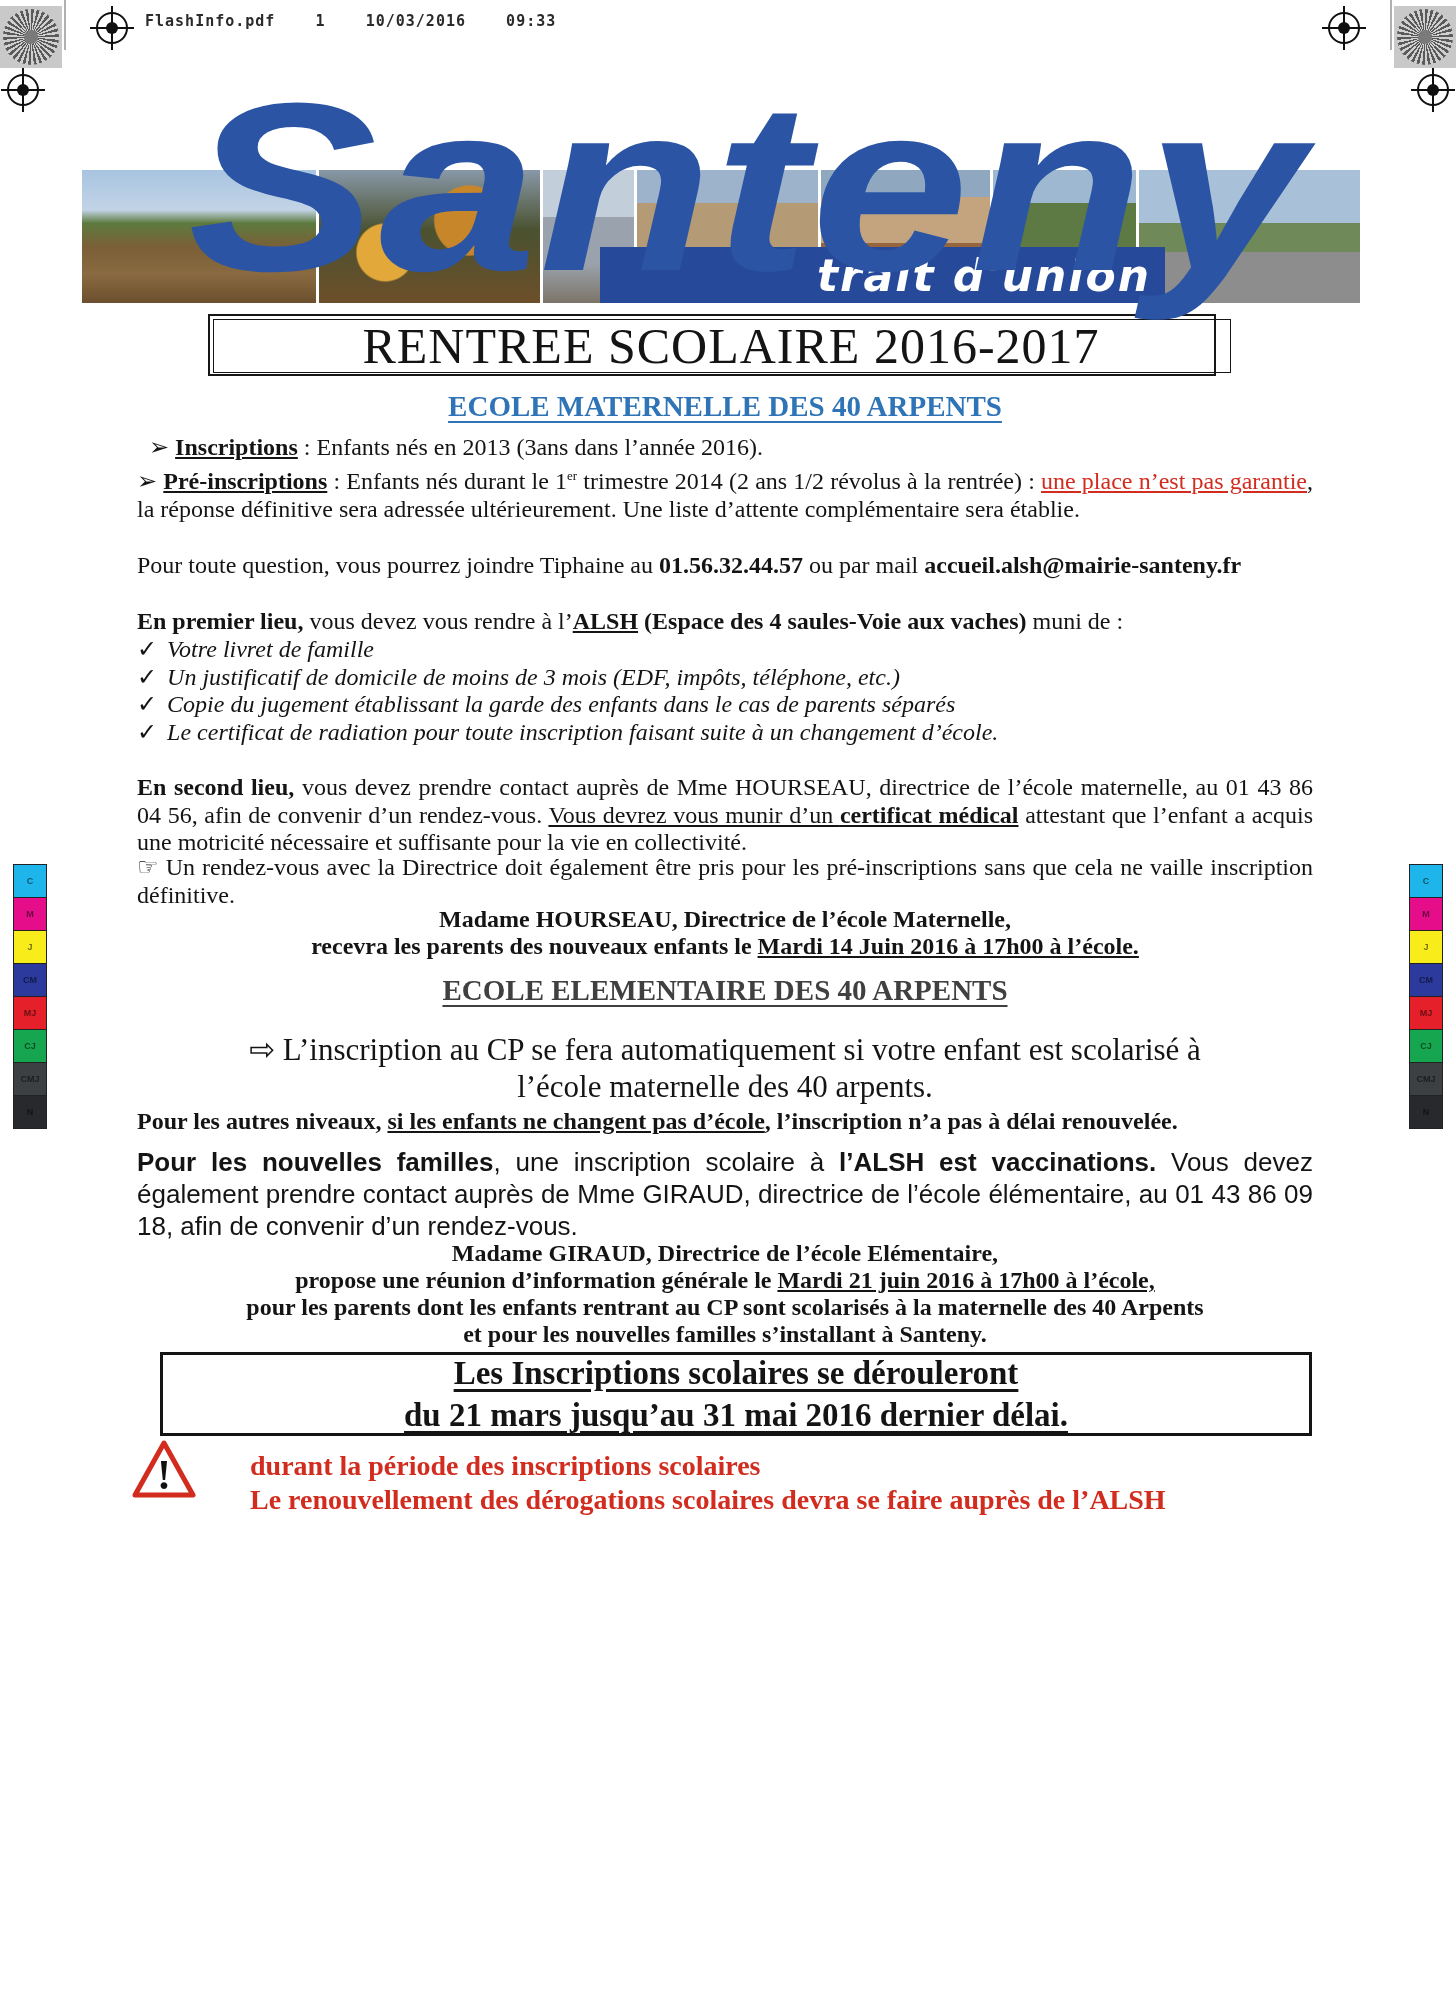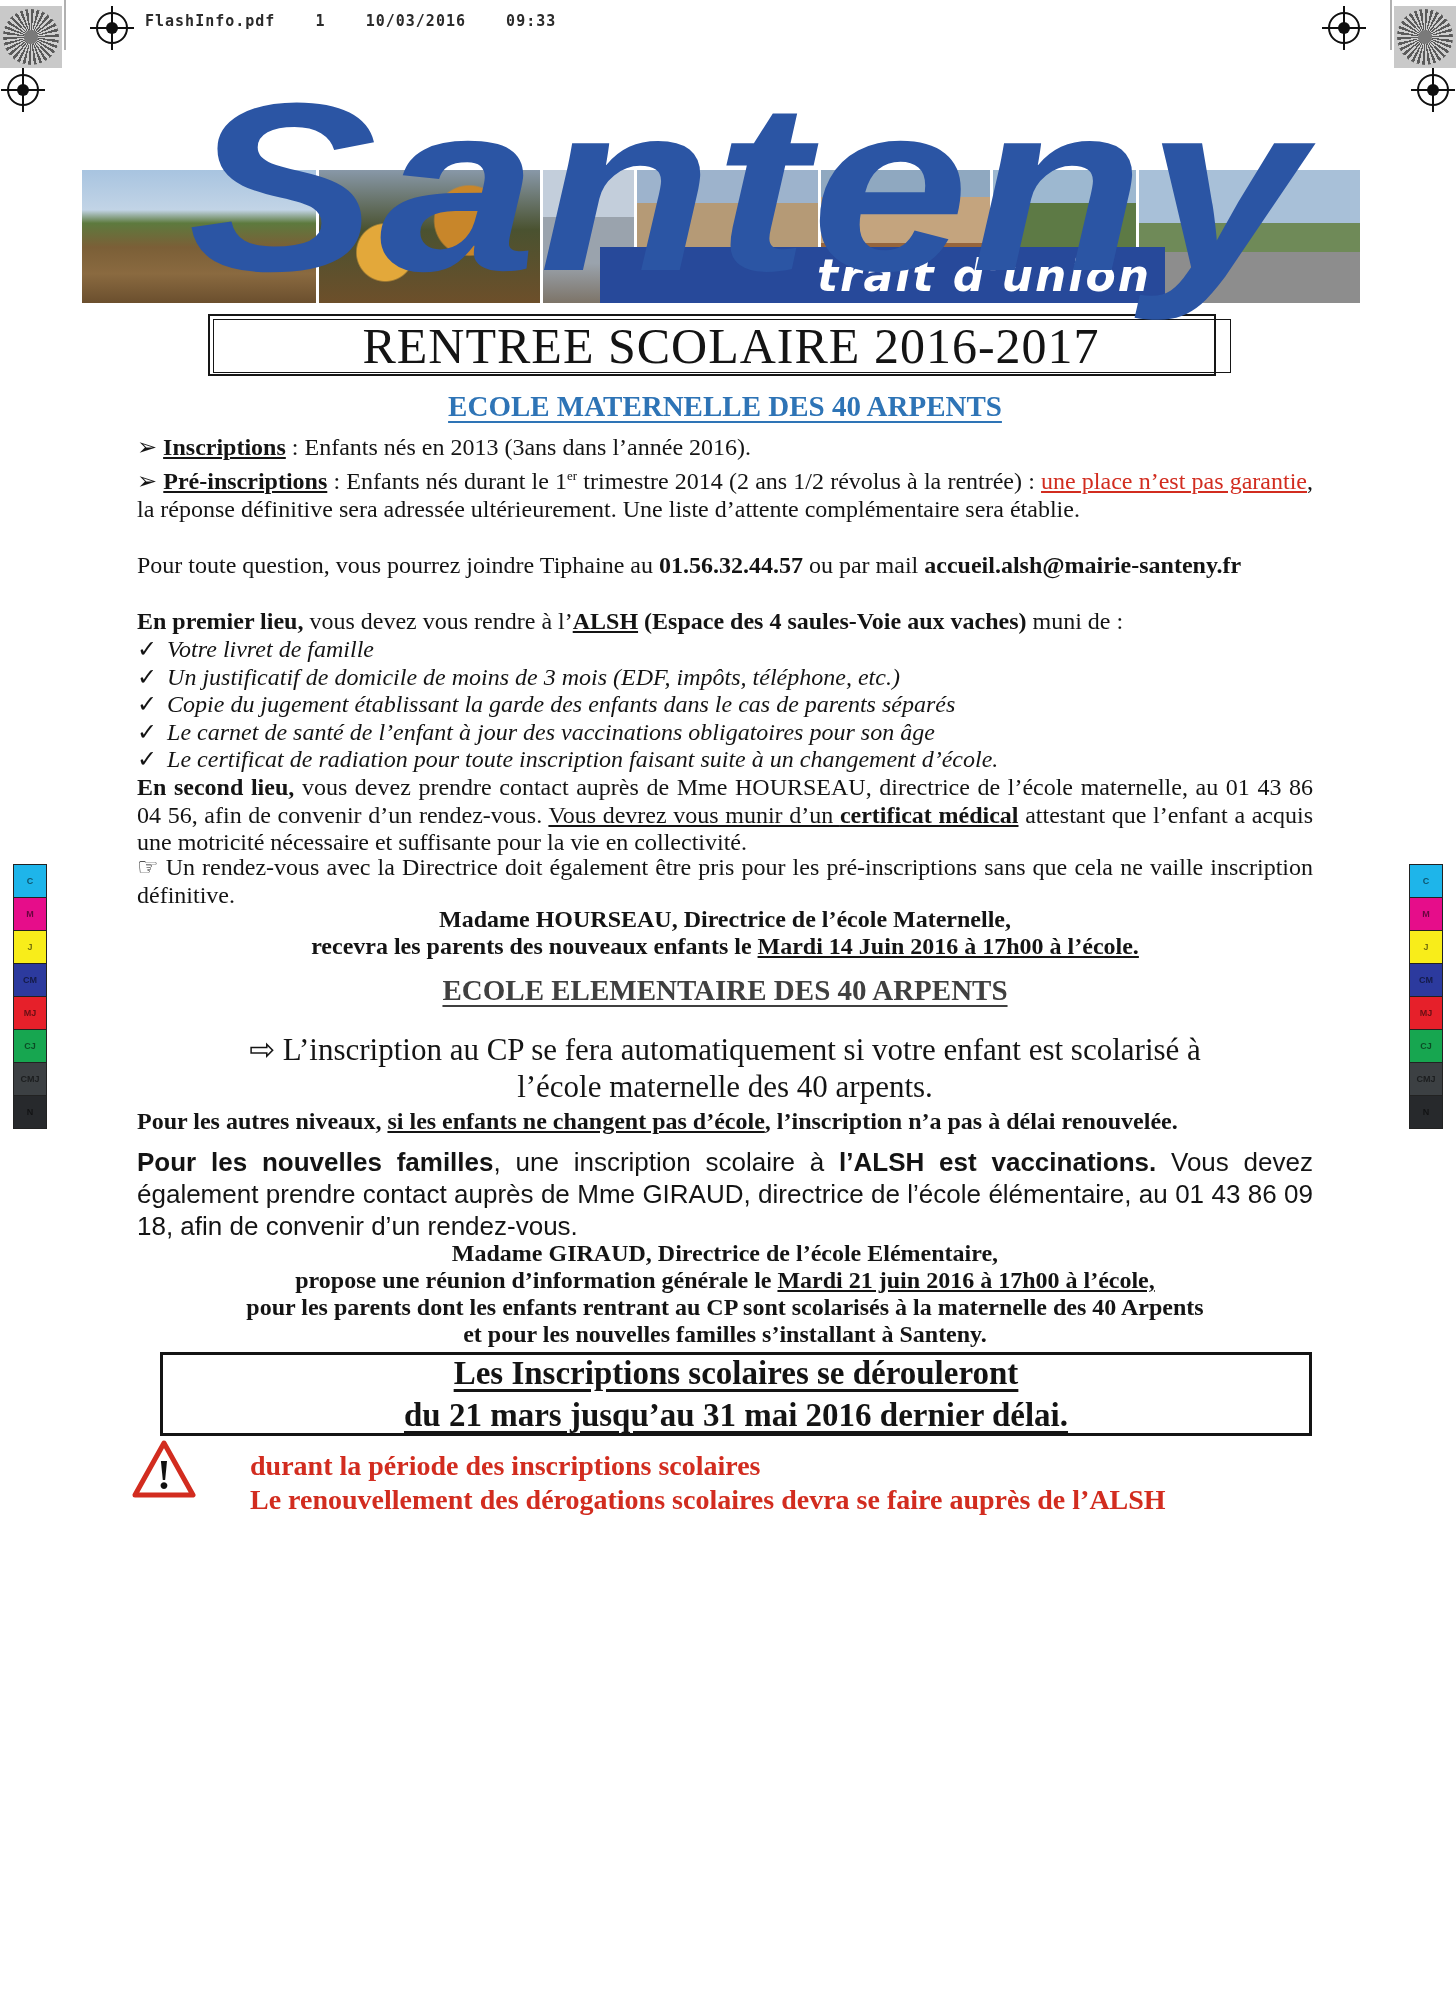--- a/index.html
+++ b/index.html
@@ -147,30 +147,29 @@
   </div>
 
   <div class="title-box">
     <div class="title-inner">
       <span class="title-text">RENTREE SCOLAIRE 2016-2017</span>
     </div>
   </div>
 
   <div class="h-blue" style="top: 390px; color: rgb(46, 116, 182);">ECOLE MATERNELLE DES 40 ARPENTS</div>
 
-  <div class="para" style="top:434px;"><span>➢ </span><span class="b u">Inscriptions</span><span> : Enfants nés en 2013 (3ans dans l’année 2016).</span></div>
+  <div class="para" style="top:434px;margin-left:12px;"><span>➢ </span><span class="b u">Inscriptions</span><span> : Enfants nés en 2013 (3ans dans l’année 2016).</span></div>
   <div class="para" style="top:468px;"><span>➢ </span><span class="b u">Pré-inscriptions</span><span> : Enfants nés durant le 1</span><sup>er</sup><span> trimestre 2014 (2 ans 1/2 révolus à la rentrée) : </span><span class="u" style="color: rgb(210, 44, 31);">une place n’est pas garantie</span><span>, la réponse définitive sera adressée ultérieurement. Une liste d’attente complémentaire sera établie.</span></div>
   <div class="para" style="top:552px;"><span>Pour toute question, vous pourrez joindre Tiphaine au </span><span class="b">01.56.32.44.57</span><span> ou par mail </span><span class="b">accueil.alsh@mairie-santeny.fr</span></div>
   <div class="para" style="top:608px;"><span class="b">En premier lieu,</span><span> vous devez vous rendre à l’</span><span class="b u">ALSH</span><span class="b"> (Espace des 4 saules-Voie aux vaches)</span><span> muni de :</span></div>
 
   <div class="para" style="top:636px;">
     <div class="check-item"><span class="check">✓</span><span>Votre livret de famille</span></div>
     <div class="check-item"><span class="check">✓</span><span>Un justificatif de domicile de moins de 3 mois (EDF, impôts, téléphone, etc.)</span></div>
     <div class="check-item"><span class="check">✓</span><span>Copie du jugement établissant la garde des enfants dans le cas de parents séparés</span></div>
-    <div class="check-item"><span class="check">✓</span><span>Le carnet de santé de l’enfant à jour des vaccinations obligatoires pour son âge</span></div>
     <div class="check-item"><span class="check">✓</span><span>Le certificat de radiation pour toute inscription faisant suite à un  changement d’école.</span></div>
   </div>
 
   <div class="para" style="top:774px;"><span class="b">En second lieu,</span><span> vous devez prendre contact  auprès de Mme HOURSEAU, directrice de l’école maternelle, au 01 43 86 04 56, afin de convenir d’un rendez-vous. </span><span class="u">Vous devrez vous munir d’un </span><span class="b u">certificat médical</span><span> attestant que l’enfant a acquis une motricité nécessaire et suffisante pour la vie en collectivité.</span></div>
   <div class="para" style="top:854px;"><span>☞ Un rendez-vous avec la Directrice doit également être pris pour les pré-inscriptions sans que cela ne vaille inscription définitive.</span></div>
 
   <div class="center-block" style="top:906px;">
     <div><span class="b">Madame HOURSEAU, Directrice de l’école Maternelle,</span></div>
     <div><span class="b">recevra les parents des nouveaux enfants le </span><span class="b u">Mardi 14 Juin 2016 à 17h00 à l’école.</span></div>
   </div>

